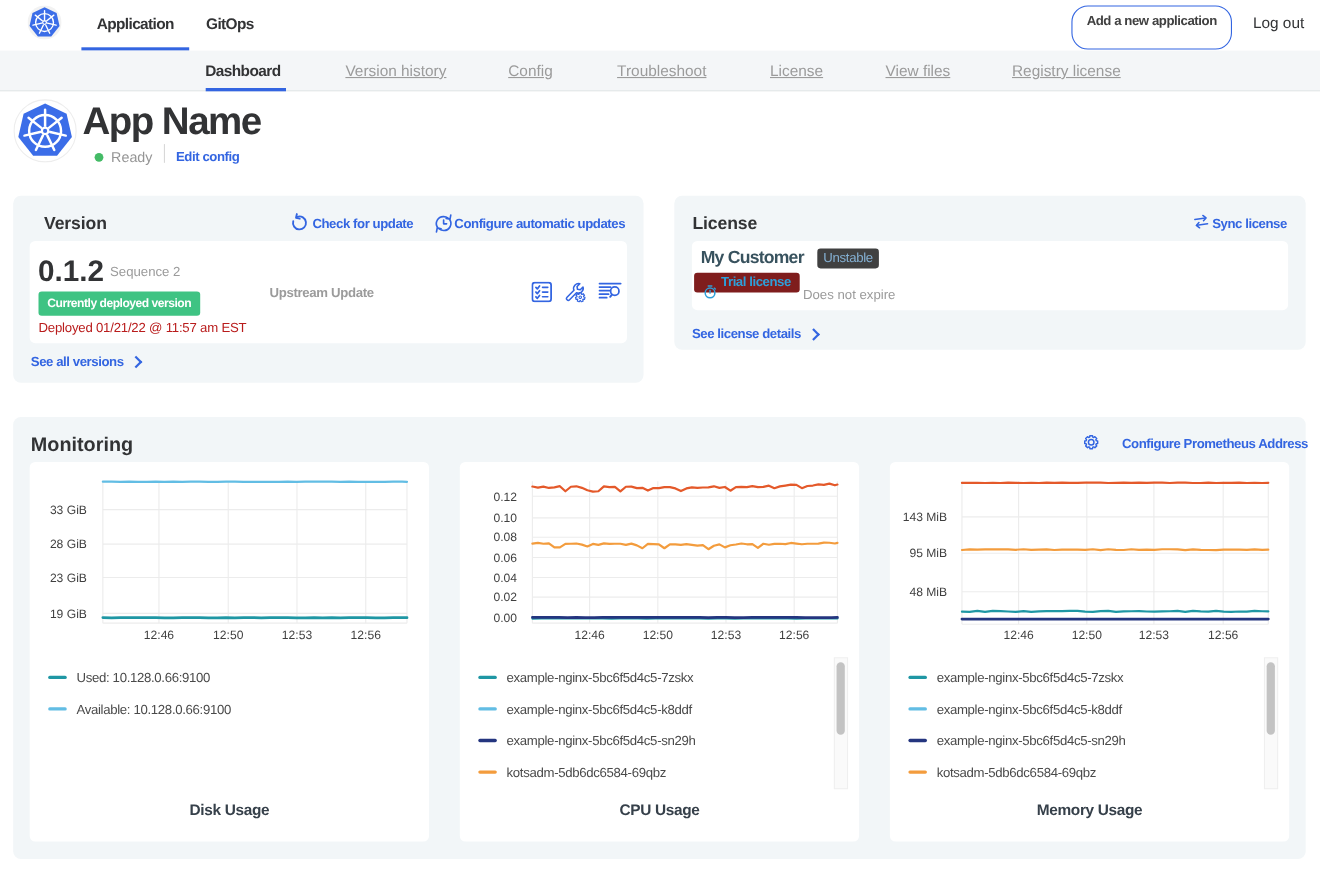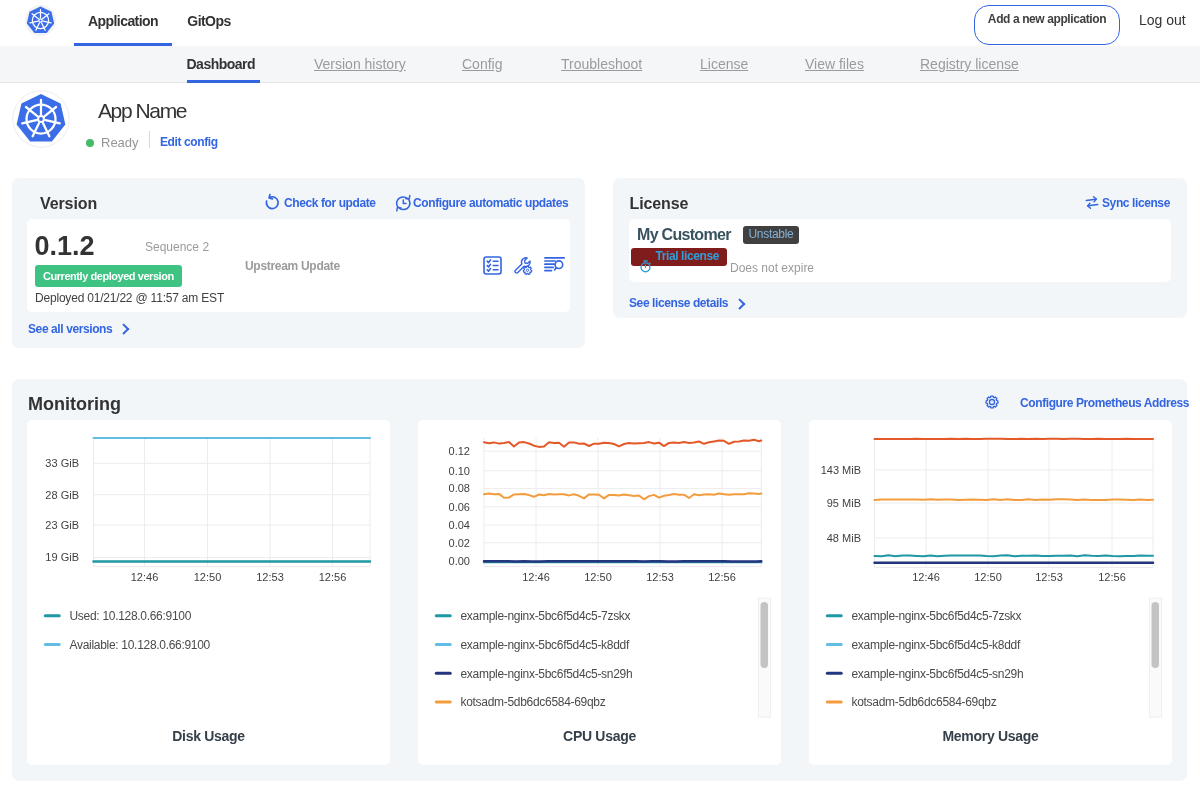--- a/index.html
+++ b/index.html
@@ -57,21 +57,21 @@
         <line x1="28.71" y1="22.04" x2="40.05" y2="13.00" stroke="#fff" stroke-width="2.25" stroke-linecap="round"></line>
         <line x1="29.63" y1="26.06" x2="43.77" y2="29.28" stroke="#fff" stroke-width="2.25" stroke-linecap="round"></line>
         <line x1="27.06" y1="29.28" x2="33.35" y2="42.34" stroke="#fff" stroke-width="2.25" stroke-linecap="round"></line>
         <line x1="22.94" y1="29.28" x2="16.65" y2="42.34" stroke="#fff" stroke-width="2.25" stroke-linecap="round"></line>
         <line x1="20.37" y1="26.06" x2="6.23" y2="29.28" stroke="#fff" stroke-width="2.25" stroke-linecap="round"></line>
         <line x1="21.29" y1="22.04" x2="9.95" y2="13.00" stroke="#fff" stroke-width="2.25" stroke-linecap="round"></line>
         <circle cx="25.0" cy="25.0" r="4.00" fill="#fff"></circle>
         <circle cx="25.0" cy="25.0" r="1.90" fill="#3b6de8"></circle>
       </g>
   </svg>
-  <div class="abs" style="left:98px;top:95px;font-size:21px;font-weight:400;letter-spacing:-1.4px;color:#323335;line-height:31.5px;">App Name</div>
+  <div class="abs" style="left:75px;top:95px;font-size:35px;font-weight:700;letter-spacing:-1.4px;color:#323335;line-height:31.5px;">App Name</div>
   <div class="abs" style="left:86px;top:138.5px;width:8px;height:8px;border-radius:4px;background:#44bb66;"></div>
   <div class="abs" style="left:101px;top:136px;font-size:13px;color:#959595;line-height:13px;">Ready</div>
   <div class="abs" style="left:149px;top:131px;width:1px;height:17px;background:#d8d8d8;"></div>
   <div class="link" style="left:160px;top:136px;line-height:12px;">Edit config</div>
 
   <div class="card" style="left:12px;top:178px;width:573px;height:170px;">
     <div class="cardtitle" style="left:28px;top:20px;line-height:12px;">Version</div>
     <div class="abs" style="left:252px;top:14.5px;"><svg width="17" height="18" viewBox="0 0 17 18">
 <path d="M 6.3 4.1 A 5.9 5.9 0 1 1 2.6 8.0" fill="none" stroke="#3365e1" stroke-width="1.7" stroke-linecap="round"></path>
 <path d="M 5.9 1.6 L 5.1 5.0 L 8.5 5.8" fill="none" stroke="#3365e1" stroke-width="1.7" stroke-linecap="round" stroke-linejoin="round"></path>
@@ -80,23 +80,23 @@
     <div class="abs" style="left:383px;top:15.5px;"><svg width="17" height="18" viewBox="0 0 17 18">
 <path d="M 2.7 12.6 A 6.3 6.3 0 0 1 8.3 2.9 a 6.3 6.3 0 0 1 4.0 1.4" fill="none" stroke="#3365e1" stroke-width="1.5" stroke-linecap="round"></path>
 <path d="M 13.9 5.8 A 6.3 6.3 0 0 1 8.3 15.5 a 6.3 6.3 0 0 1 -4.0 -1.4" fill="none" stroke="#3365e1" stroke-width="1.5" stroke-linecap="round"></path>
 <path d="M 14.8 1.6 L 14.1 5.2 L 10.6 4.5" fill="none" stroke="#3365e1" stroke-width="1.5" stroke-linecap="round" stroke-linejoin="round"></path>
 <path d="M 1.8 16.8 L 2.5 13.2 L 6.0 13.9" fill="none" stroke="#3365e1" stroke-width="1.5" stroke-linecap="round" stroke-linejoin="round"></path>
 <path d="M 8.3 6.1 L 8.3 9.5 L 11.0 9.5" fill="none" stroke="#3365e1" stroke-width="1.5" stroke-linecap="round" stroke-linejoin="round"></path>
 </svg></div>
     <div class="link" style="left:401px;top:19px;line-height:12px;">Configure automatic updates</div>
     <div class="whitebox" style="left:15px;top:41px;width:543px;height:93px;"></div>
     <div class="abs" style="left:22.5px;top:55px;font-size:27px;font-weight:700;color:#323335;line-height:27px;letter-spacing:0px;">0.1.2</div>
-    <div class="abs" style="left:88px;top:62.5px;font-size:12px;color:#9b9b9b;line-height:12px;margin-left:45px;">Sequence 2</div>
+    <div class="abs" style="left:88px;top:62.5px;font-size:12px;color:#9b9b9b;line-height:12px;">Sequence 2</div>
     <div class="abs" style="left:23px;top:87px;height:22px;background:#3fc383;border-radius:3px;color:#fff;font-size:11px;font-weight:700;letter-spacing:-0.45px;line-height:22px;padding:0 8px;">Currently deployed version</div>
-    <div class="abs" style="left:23px;top:113.5px;font-size:12px;letter-spacing:-0.2px;color:#404040;line-height:12px;">Deployed 01/21/22 @ 11:57 am EST</div>
+    <div class="abs" style="left:23px;top:113.5px;font-size:12px;letter-spacing:-0.2px;color:#b91c1c;line-height:12px;">Deployed 01/21/22 @ 11:57 am EST</div>
     <div class="abs" style="left:233px;top:82px;font-size:12px;font-weight:700;letter-spacing:-0.3px;color:#9b9b9b;line-height:12px;">Upstream Update</div>
     <div class="abs" style="left:471px;top:77px;">
         <div style="display:flex;gap:11px;align-items:center;">
           <svg width="19" height="19" viewBox="0 0 19 19">
             <rect x="1" y="1" width="17" height="17" rx="2.2" fill="none" stroke="#3365e1" stroke-width="1.6"></rect>
             <path d="M 4.2 5.2 l 1.3 1.4 l 2.0 -2.6" fill="none" stroke="#3365e1" stroke-width="1.6" stroke-linecap="round" stroke-linejoin="round"></path>
             <line x1="10.2" y1="5.2" x2="15" y2="5.2" stroke="#3365e1" stroke-width="1.5" stroke-linecap="round"></line>
             <path d="M 4.2 9.5 l 1.3 1.4 l 2.0 -2.6" fill="none" stroke="#3365e1" stroke-width="1.6" stroke-linecap="round" stroke-linejoin="round"></path>
             <line x1="10.2" y1="9.5" x2="15" y2="9.5" stroke="#3365e1" stroke-width="1.5" stroke-linecap="round"></line>
             <path d="M 4.2 13.8 l 1.3 1.4 l 2.0 -2.6" fill="none" stroke="#3365e1" stroke-width="1.6" stroke-linecap="round" stroke-linejoin="round"></path>

